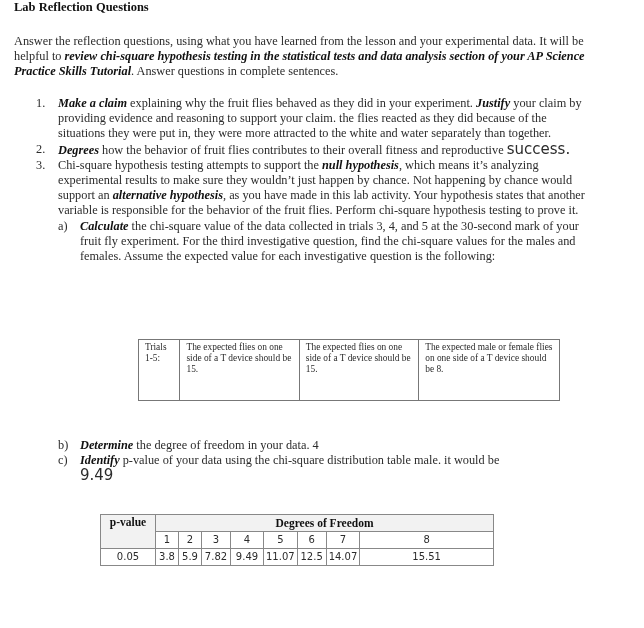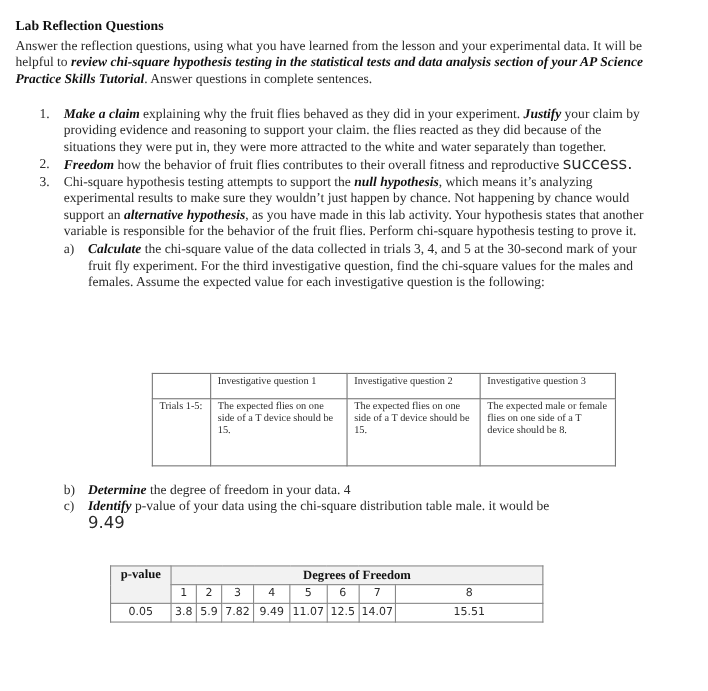--- a/index.html
+++ b/index.html
@@ -3,21 +3,21 @@
 <meta charset="utf-8">
 <style>
   html, body { margin:0; padding:0; background:#ffffff; }
   body {
     width:644px; height:628px; position:relative; overflow:hidden;
     font-family: "Liberation Serif", "DejaVu Serif", serif;
     color:#2b2b2b; font-size:12.3px; line-height:15.2px;
   }
   .abs { position:absolute; }
   b { color:#111;font-style:italic; }
-  .title { left:14px; top:16px; font-weight:bold; font-size:12.5px; color:#111; }
+  .title { left:14px; top:0px; font-weight:bold; font-size:12.5px; color:#111; }
   .intro { left:14px; top:34px; width:590px; }
   .intro p { margin:0; }
   .ol { left:36px; top:96px; width:560px; }
   .li { position:relative; padding-left:22px; margin:0; }
   .li .num { position:absolute; left:0; top:0; }
   .sub { position:relative; padding-left:22px; }
   .sub .num { position:absolute; left:0; top:0; }
   .answer { font-family:"DejaVu Sans","Liberation Sans",sans-serif; font-size:15px; }
 
   table { border-collapse:collapse; position:absolute; }
@@ -40,40 +40,34 @@
   <p><span>Answer the reflection questions, using what you have learned from the lesson and your experimental data. It will be helpful to </span><b>review chi-square hypothesis testing in the statistical tests and data analysis section of your AP Science Practice Skills Tutorial</b><span>. Answer questions in complete sentences.</span></p>
 </div>
 
 <div class="abs ol">
   <div class="li">
     <span class="num">1.</span>
     <b>Make a claim</b><span> explaining why the fruit flies behaved as they did in your experiment. </span><b>Justify</b><span> your claim by providing evidence and reasoning to support your claim.  the flies reacted as they did because of the situations they were put in, they were more attracted to the white and water separately than together.</span>
   </div>
   <div class="li">
     <span class="num">2.</span>
-    <b>Freedom</b><span> how the behavior of fruit flies contributes to their overall fitness and reproductive </span><span class="answer">success.</span>
+    <b>Degrees</b><span> how the behavior of fruit flies contributes to their overall fitness and reproductive </span><span class="answer">success.</span>
   </div>
   <div class="li">
     <span class="num">3.</span>
     <span>Chi-square hypothesis testing attempts to support the </span><b>null hypothesis</b><span>, which means it’s analyzing experimental results to make sure they wouldn’t just happen by chance. Not happening by chance would support an </span><b>alternative hypothesis</b><span>, as you have made in this lab activity. Your hypothesis states that another variable is responsible for the behavior of the fruit flies.  Perform chi-square hypothesis testing to prove it.</span>
     <div class="sub" style="margin-left:0px;">
       <span class="num">a)</span>
       <b>Calculate</b><span> the chi-square value of the data collected in trials 3, 4, and 5 at the 30-second mark of your fruit fly experiment. For the third investigative question, find the chi-square values for the males and females. Assume the expected value for each investigative question is the following:</span>
     </div>
   </div>
 </div>
 
 <table class="t1">
   <tbody>
-      <tr class="h">
-    <td style="width:40px"></td>
-    <td style="width:111px">Investigative question 1</td>
-    <td style="width:108px">Investigative question 2</td>
-    <td>Investigative question 3</td>
-  </tr>
   <tr class="b">
     <td>Trials 1-5:</td>
     <td>The expected flies on one side of a T device should be 15.</td>
     <td>The expected flies on one side of a T device should be 15.</td>
     <td>The expected male or female flies on one side of a T device should be 8.</td>
   </tr>
 </tbody>
   </table>
 
 <div class="abs" style="left:58px; top:438px; width:540px;">

